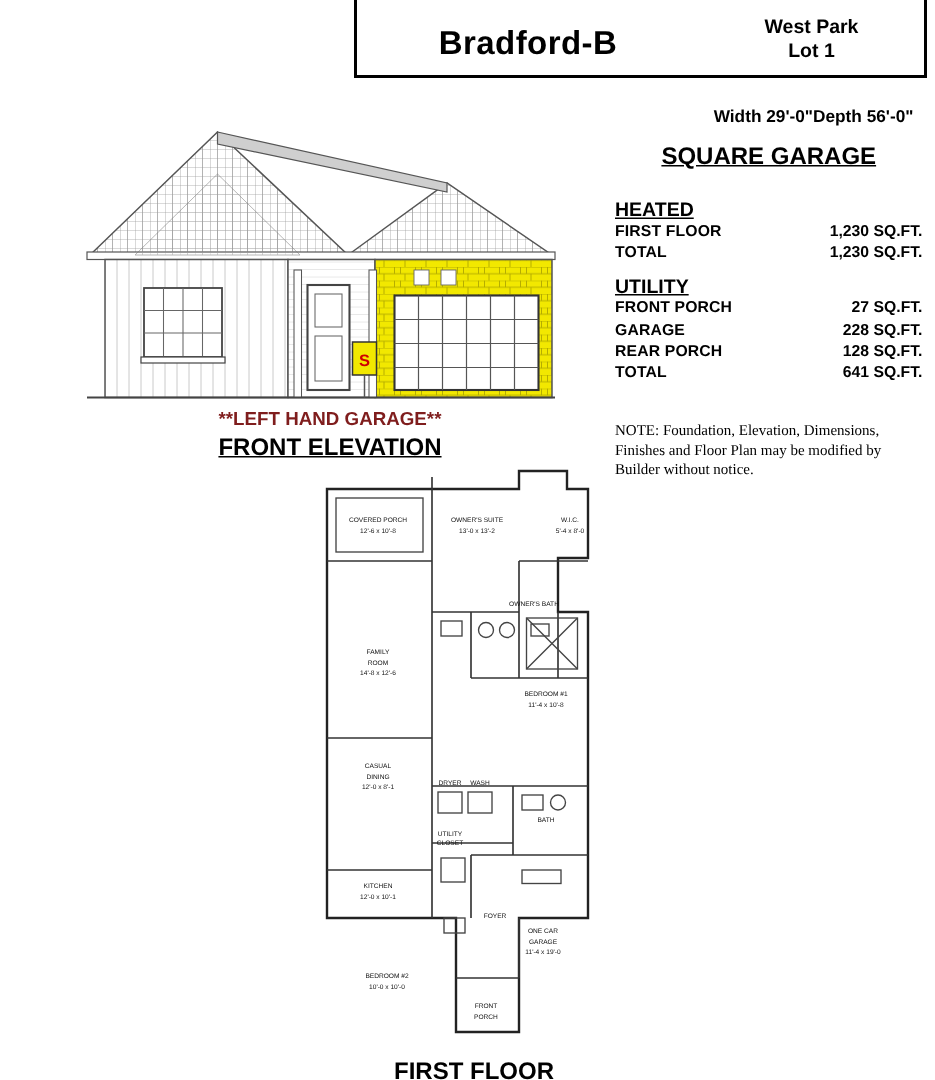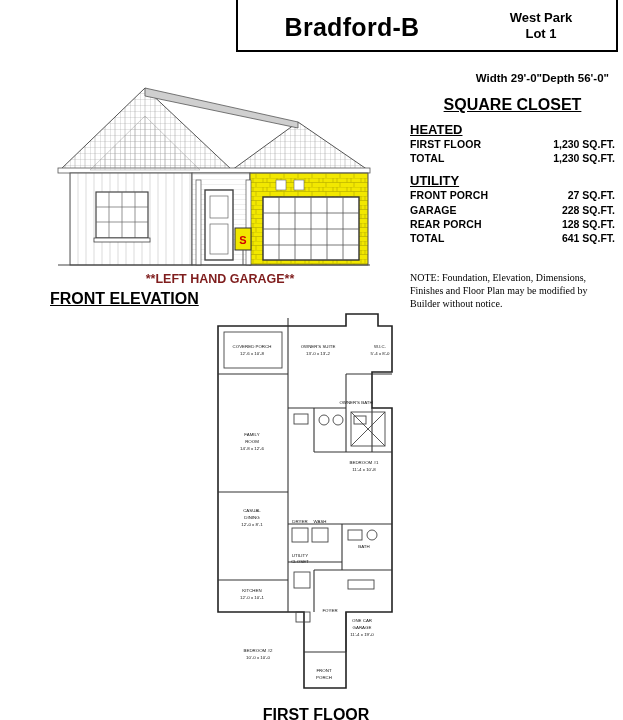--- a/index.html
+++ b/index.html
@@ -27,21 +27,21 @@
     box-sizing: border-box;
     display: flex;
     align-items: flex-end;
   }
   .title-left {
     flex: 1 1 auto;
     text-align: center;
     padding-bottom: 8px;
   }
   .plan-name {
-    font-size: 25px;
+    font-size: 22px;
     font-weight: bold;
     letter-spacing: 0.3px;
   }
   .title-right {
     width: 150px;
     text-align: center;
     padding-bottom: 8px;
     font-size: 13px;
     font-weight: bold;
     line-height: 1.25;
@@ -65,21 +65,21 @@
     font-size: 16px;
     font-weight: bold;
     text-align: center;
     margin-top: 12px;
     text-decoration: underline;
   }
   .sec-head {
     font-size: 13px;
     font-weight: bold;
     text-decoration: underline;
-    margin-top: 8px;
+    margin-top: 18px;
   }
   .sec-head.second { margin-top: 8px; }
   .row {
     display: flex;
     justify-content: space-between;
     font-size: 10.5px;
     font-weight: bold;
     line-height: 1.35;
   }
   .row .lbl { letter-spacing: 0.1px; }
@@ -109,21 +109,21 @@
     text-align: center;
     color: #7f1d1d;
     font-weight: bold;
     font-size: 12.5px;
   }
   .front-elev-label {
     position: absolute;
     left: 50px;
     top: 290px;
     width: 340px;
-    text-align: left;
+    text-align: center;
     font-weight: bold;
     font-size: 16px;
     text-decoration: underline;
   }
 
   
   .plan-wrap {
     position: absolute;
     left: 196px;
     top: 312px;
@@ -219,21 +219,21 @@
     </g>
   </svg>
 </div>
 
 <div class="lh-garage">**LEFT HAND GARAGE**</div>
 <div class="front-elev-label">FRONT ELEVATION</div>
 
 <div class="info-col">
   <div class="dims">Width 29'-0"Depth 56'-0"</div>
 
-  <div class="sqft-title">SQUARE CLOSET</div>
+  <div class="sqft-title">SQUARE GARAGE</div>
 
   <div class="sec-head">HEATED</div>
   <div class="row">
     <span class="lbl">FIRST FLOOR</span>
     <span class="val">1,230 SQ.FT.</span>
   </div>
   <div class="row">
     <span class="lbl">TOTAL</span>
     <span class="val">1,230 SQ.FT.</span>
   </div>

